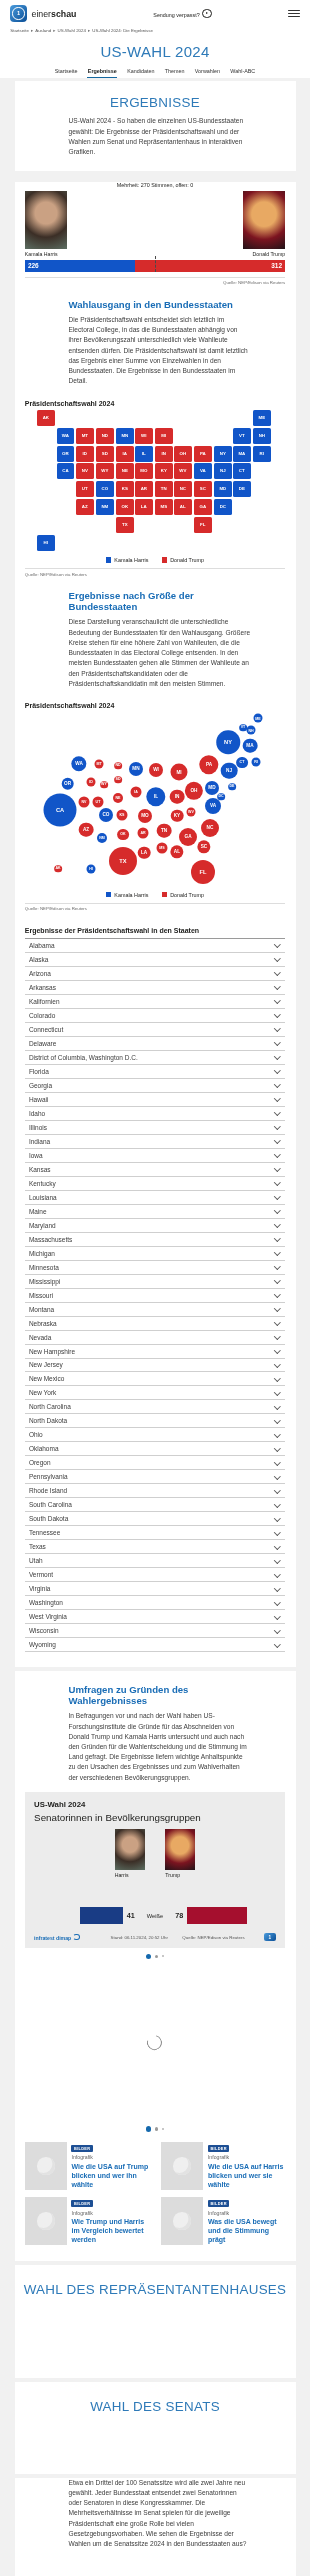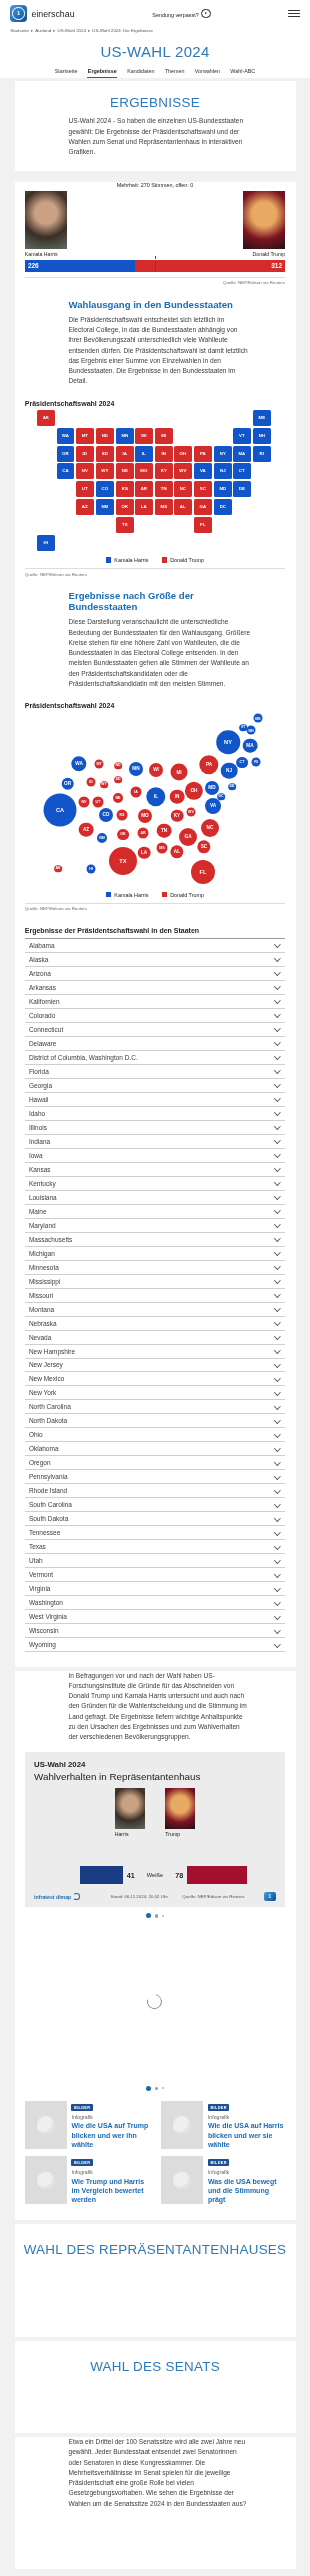--- a/index.html
+++ b/index.html
@@ -5,21 +5,21 @@
   html,body{margin:0;padding:0;}
   body{width:310px;background:#f1f1f1;font-family:"Liberation Sans",sans-serif;color:#3c3c3c;}
   .card{background:#fff;margin:0 14.5px;}
   .gap{height:4.1px;}
   
   .site-header{background:#fff;padding:0;}
   .hdr-top{display:flex;align-items:center;height:27px;padding:0 10.3px;}
   .logo-box{width:16.5px;height:16.5px;border-radius:4.1px;background:linear-gradient(135deg,#4a9bdc,#0a4e96);display:flex;align-items:center;justify-content:center;margin-right:4.7px;}
   .logo-globe{width:10.3px;height:10.3px;border:1px solid #fff;border-radius:50%;color:#fff;font-size:5.7px;font-weight:bold;display:flex;align-items:center;justify-content:center;}
   .logo-text{font-size:8.8px;color:#1d1d1b;}
-  .logo-text b{font-weight:normal;}
+  .logo-text b{font-weight:bold;}
   .hdr-center{flex:1;text-align:center;font-size:5.4px;color:#1d1d1b;}
   .play-ic{display:inline-block;width:7.2px;height:7.2px;border:0.8px solid #1d1d1b;border-radius:50%;vertical-align:-1.6px;margin-left:2.6px;position:relative;}
   .play-ic:before{content:"";position:absolute;left:2.6px;top:1.8px;border-left:2.6px solid #1d1d1b;border-top:1.8px solid transparent;border-bottom:1.8px solid transparent;}
   .burger{width:11.4px;height:7.2px;display:flex;flex-direction:column;justify-content:space-between;cursor:pointer;}
   .burger span{height:1.3px;background:#333;border-radius:0.5px;}
   .crumbs{padding:1px 10.3px 4.1px;font-size:4.4px;color:#555;}
   .crumbs a{color:#555;text-decoration:none;}
   .crumbs .sep{margin:0 2.1px;color:#777;}
   .page-title{text-align:center;font-size:15px;color:#2e7ab8;padding:6.2px 0 5.2px;font-weight:400;letter-spacing:0.3px;}
   .tabs{display:flex;justify-content:center;gap:9.3px;padding-bottom:0;font-size:5.4px;color:#333;}
@@ -492,25 +492,26 @@
       <div class="acc-row">
         <span>Wyoming</span>
         <span class="chev"></span>
       </div>
     </div>
 </div>
 
 <div class="gap"></div>
 
 <div class="card">
+  <div class="sub-head">Umfragen zu Gründen des Wahlergebnisses</div>
   <p class="body-text">In Befragungen vor und nach der Wahl haben US-Forschungsinstitute die Gründe für das Abschneiden von Donald Trump und Kamala Harris untersucht und auch nach den Gründen für die Wahlentscheidung und die Stimmung im Land gefragt. Die Ergebnisse liefern wichtige Anhaltspunkte zu den Ursachen des Ergebnisses und zum Wahlverhalten der verschiedenen Bevölkerungsgruppen.</p>
 
   <div class="info-card">
     <div class="info-kicker">US-Wahl 2024</div>
-    <div class="info-title">Wahlverhalten in Repräsentantenhaus</div>
+    <div class="info-title">Senatorinnen in Bevölkerungsgruppen</div>
     <div class="info-photos">
       <div class="info-photo-wrap">
         <div class="info-photo photo harris"></div>
         <div class="info-photo-label">Harris</div>
       </div>
       <div class="info-photo-wrap">
         <div class="info-photo photo trump"></div>
         <div class="info-photo-label">Trump</div>
       </div>
     </div>

